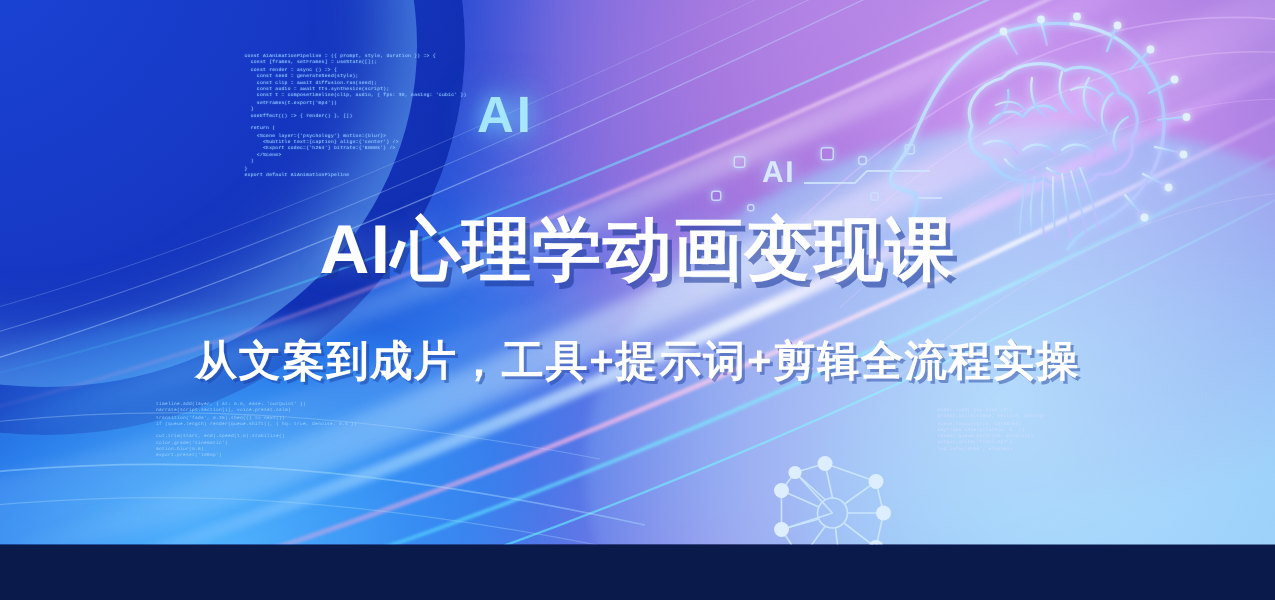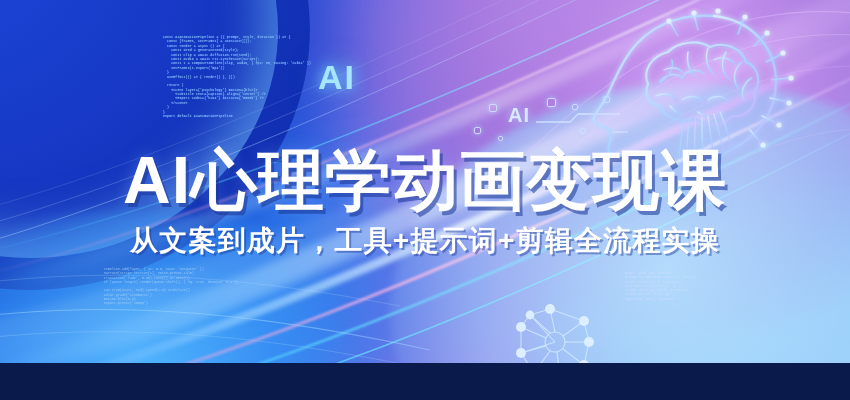--- a/index.html
+++ b/index.html
@@ -72,21 +72,21 @@
   
   #brain-figure{position:absolute;left:586px;top:8px;width:215px;height:165px;}
 
   
   #network{position:absolute;left:500px;top:295px;width:110px;height:95px;}
 
   
   #title-block{position:absolute;left:0;top:0;width:850px;}
   #main-title{
     position:absolute;left:50%;top:136px;transform:translateX(-50%);
-    font-size:66px;font-weight:700;color:#ffffff;letter-spacing:1px;white-space:nowrap;
+    font-size:46px;font-weight:700;color:#ffffff;letter-spacing:1px;white-space:nowrap;
     text-shadow:3px 4px 0 rgba(23,52,150,.55), 0 0 16px rgba(140,185,255,.35);
   }
   #sub-title{
     position:absolute;left:50%;top:222px;transform:translateX(-50%);
     font-size:28px;font-weight:700;color:#ffffff;letter-spacing:1.2px;white-space:nowrap;
     text-shadow:2px 2px 0 rgba(25,58,155,.45);
     text-align:right;
   }
 </style>
 </head>

